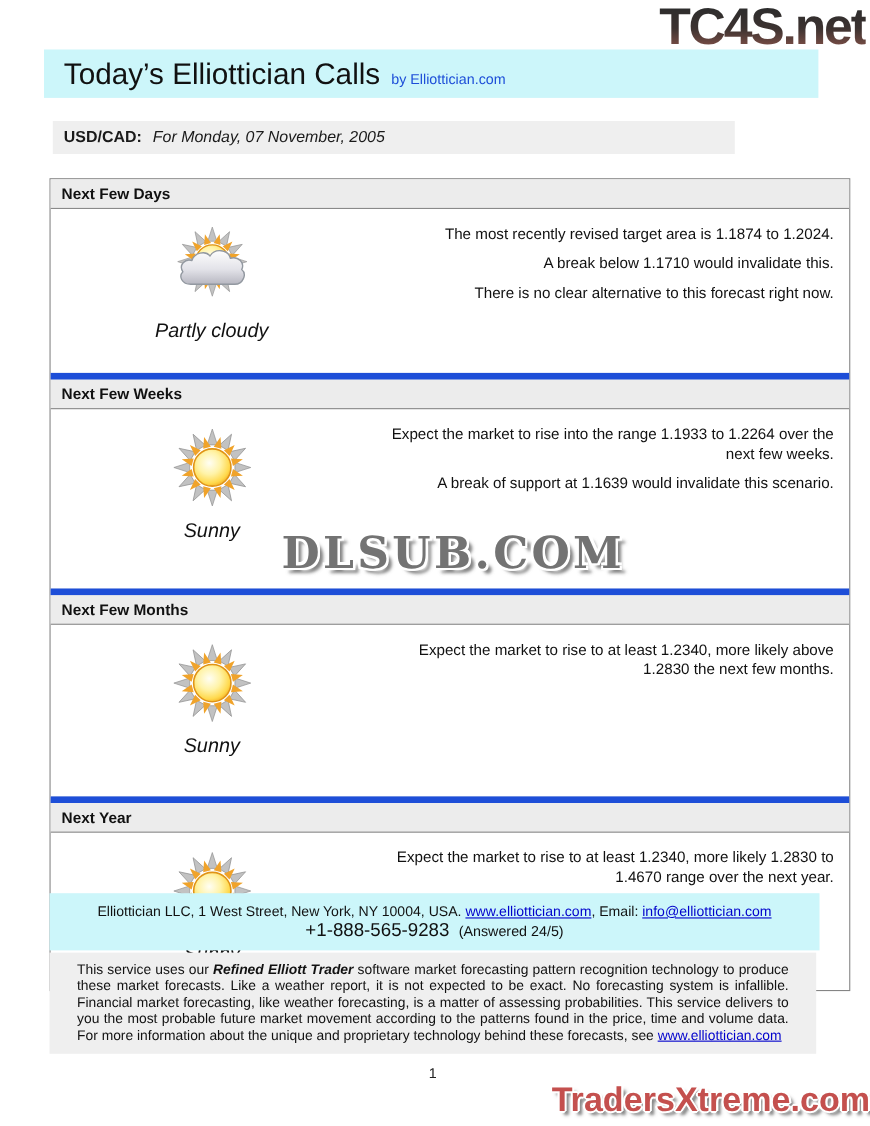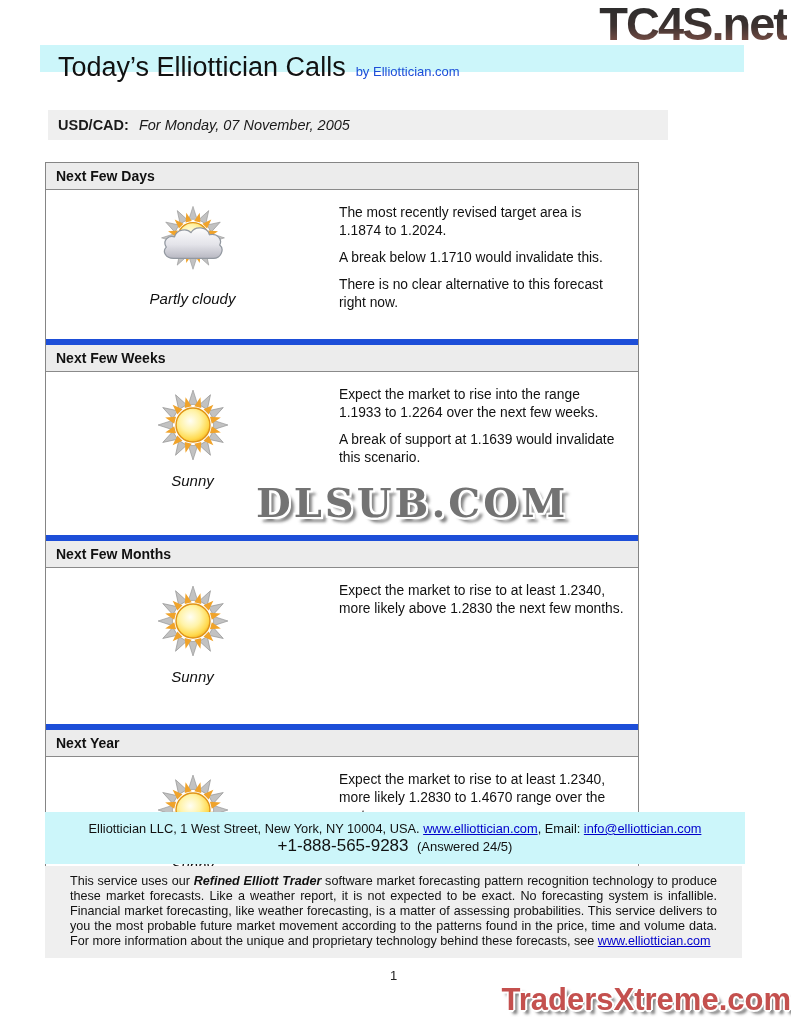--- a/index.html
+++ b/index.html
@@ -9,51 +9,51 @@
   }
   
   .tc4s{
     position:absolute;top:0px;right:4px;z-index:6;
     font-size:47px;font-weight:bold;letter-spacing:-2px;line-height:1;
     background:linear-gradient(#2d2d2d 15%,#3c3230 55%,#8a564c 100%);
     -webkit-background-clip:text;background-clip:text;color:transparent;
   }
   
   .titlebar{
-    position:absolute;left:40px;top:45px;width:704px;height:27px;
+    position:absolute;left:40px;top:45px;width:704px;height:44px;
     box-sizing:border-box;display:flex;align-items:baseline;
     padding:7px 0 0 18px;
   }
   .title{font-size:27px;font-weight:400;color:#111;}
   .byline{font-size:13px;color:#1d4ed8;margin-left:10px;}
   
   .pairbar{
     position:absolute;left:48px;top:110px;width:620px;height:30px;
     box-sizing:border-box;line-height:30px;padding-left:10px;font-size:14.5px;
   }
   .pair{font-weight:bold;}
   .dateline{font-style:italic;margin-left:6px;}
   
   .main{
-    position:absolute;left:45px;top:162px;width:594px;
+    position:absolute;left:45px;top:162px;width:728px;
     border:1px solid #858585;background:#fff;box-sizing:border-box;
   }
   .section{margin-bottom:7px;}
   .section:last-child{margin-bottom:0;}
   .section-header{
     background:#ececec;border-top:6px solid #1d4ed8;border-bottom:1px solid #8a8a8a;
     padding:5px 10px;font-size:14px;font-weight:bold;color:#111;
   }
   .section:first-child .section-header{border-top:none;}
   .section-body{display:flex;padding:10px 0 6px 0;}
   .icon-col{width:293px;display:flex;flex-direction:column;align-items:center;flex:none;}
   .icon-slot svg{width:74px;height:74px;display:block;margin-top:6px;}
-  .condition{margin-top:10px;font-style:italic;font-size:15px;color:#111;}
+  .condition{margin-top:10px;font-style:italic;font-size:18px;color:#111;}
   .text-col{flex:1;padding:4px 14px 4px 0;}
-  .text-col p{margin:0 0 9px 0;font-size:13.8px;line-height:1.3;color:#111;}
+  .text-col p{margin:0 0 9px 0;font-size:13.8px;line-height:1.3;color:#111;text-align:right;}
   
   .dlsub{
     position:absolute;left:256px;top:483px;z-index:5;
     font-family:"DejaVu Serif", serif;font-weight:bold;
     font-size:40px;letter-spacing:3px;line-height:1;color:#737373;
     text-shadow:
       -2px 0 0 #fff, 2px 0 0 #fff, 0 -2px 0 #fff, 0 2px 0 #fff,
       -2px -2px 0 #fff, 2px -2px 0 #fff, -2px 2px 0 #fff, 2px 2px 0 #fff,
       5px 5px 3px rgba(90,90,90,.75);
   }

